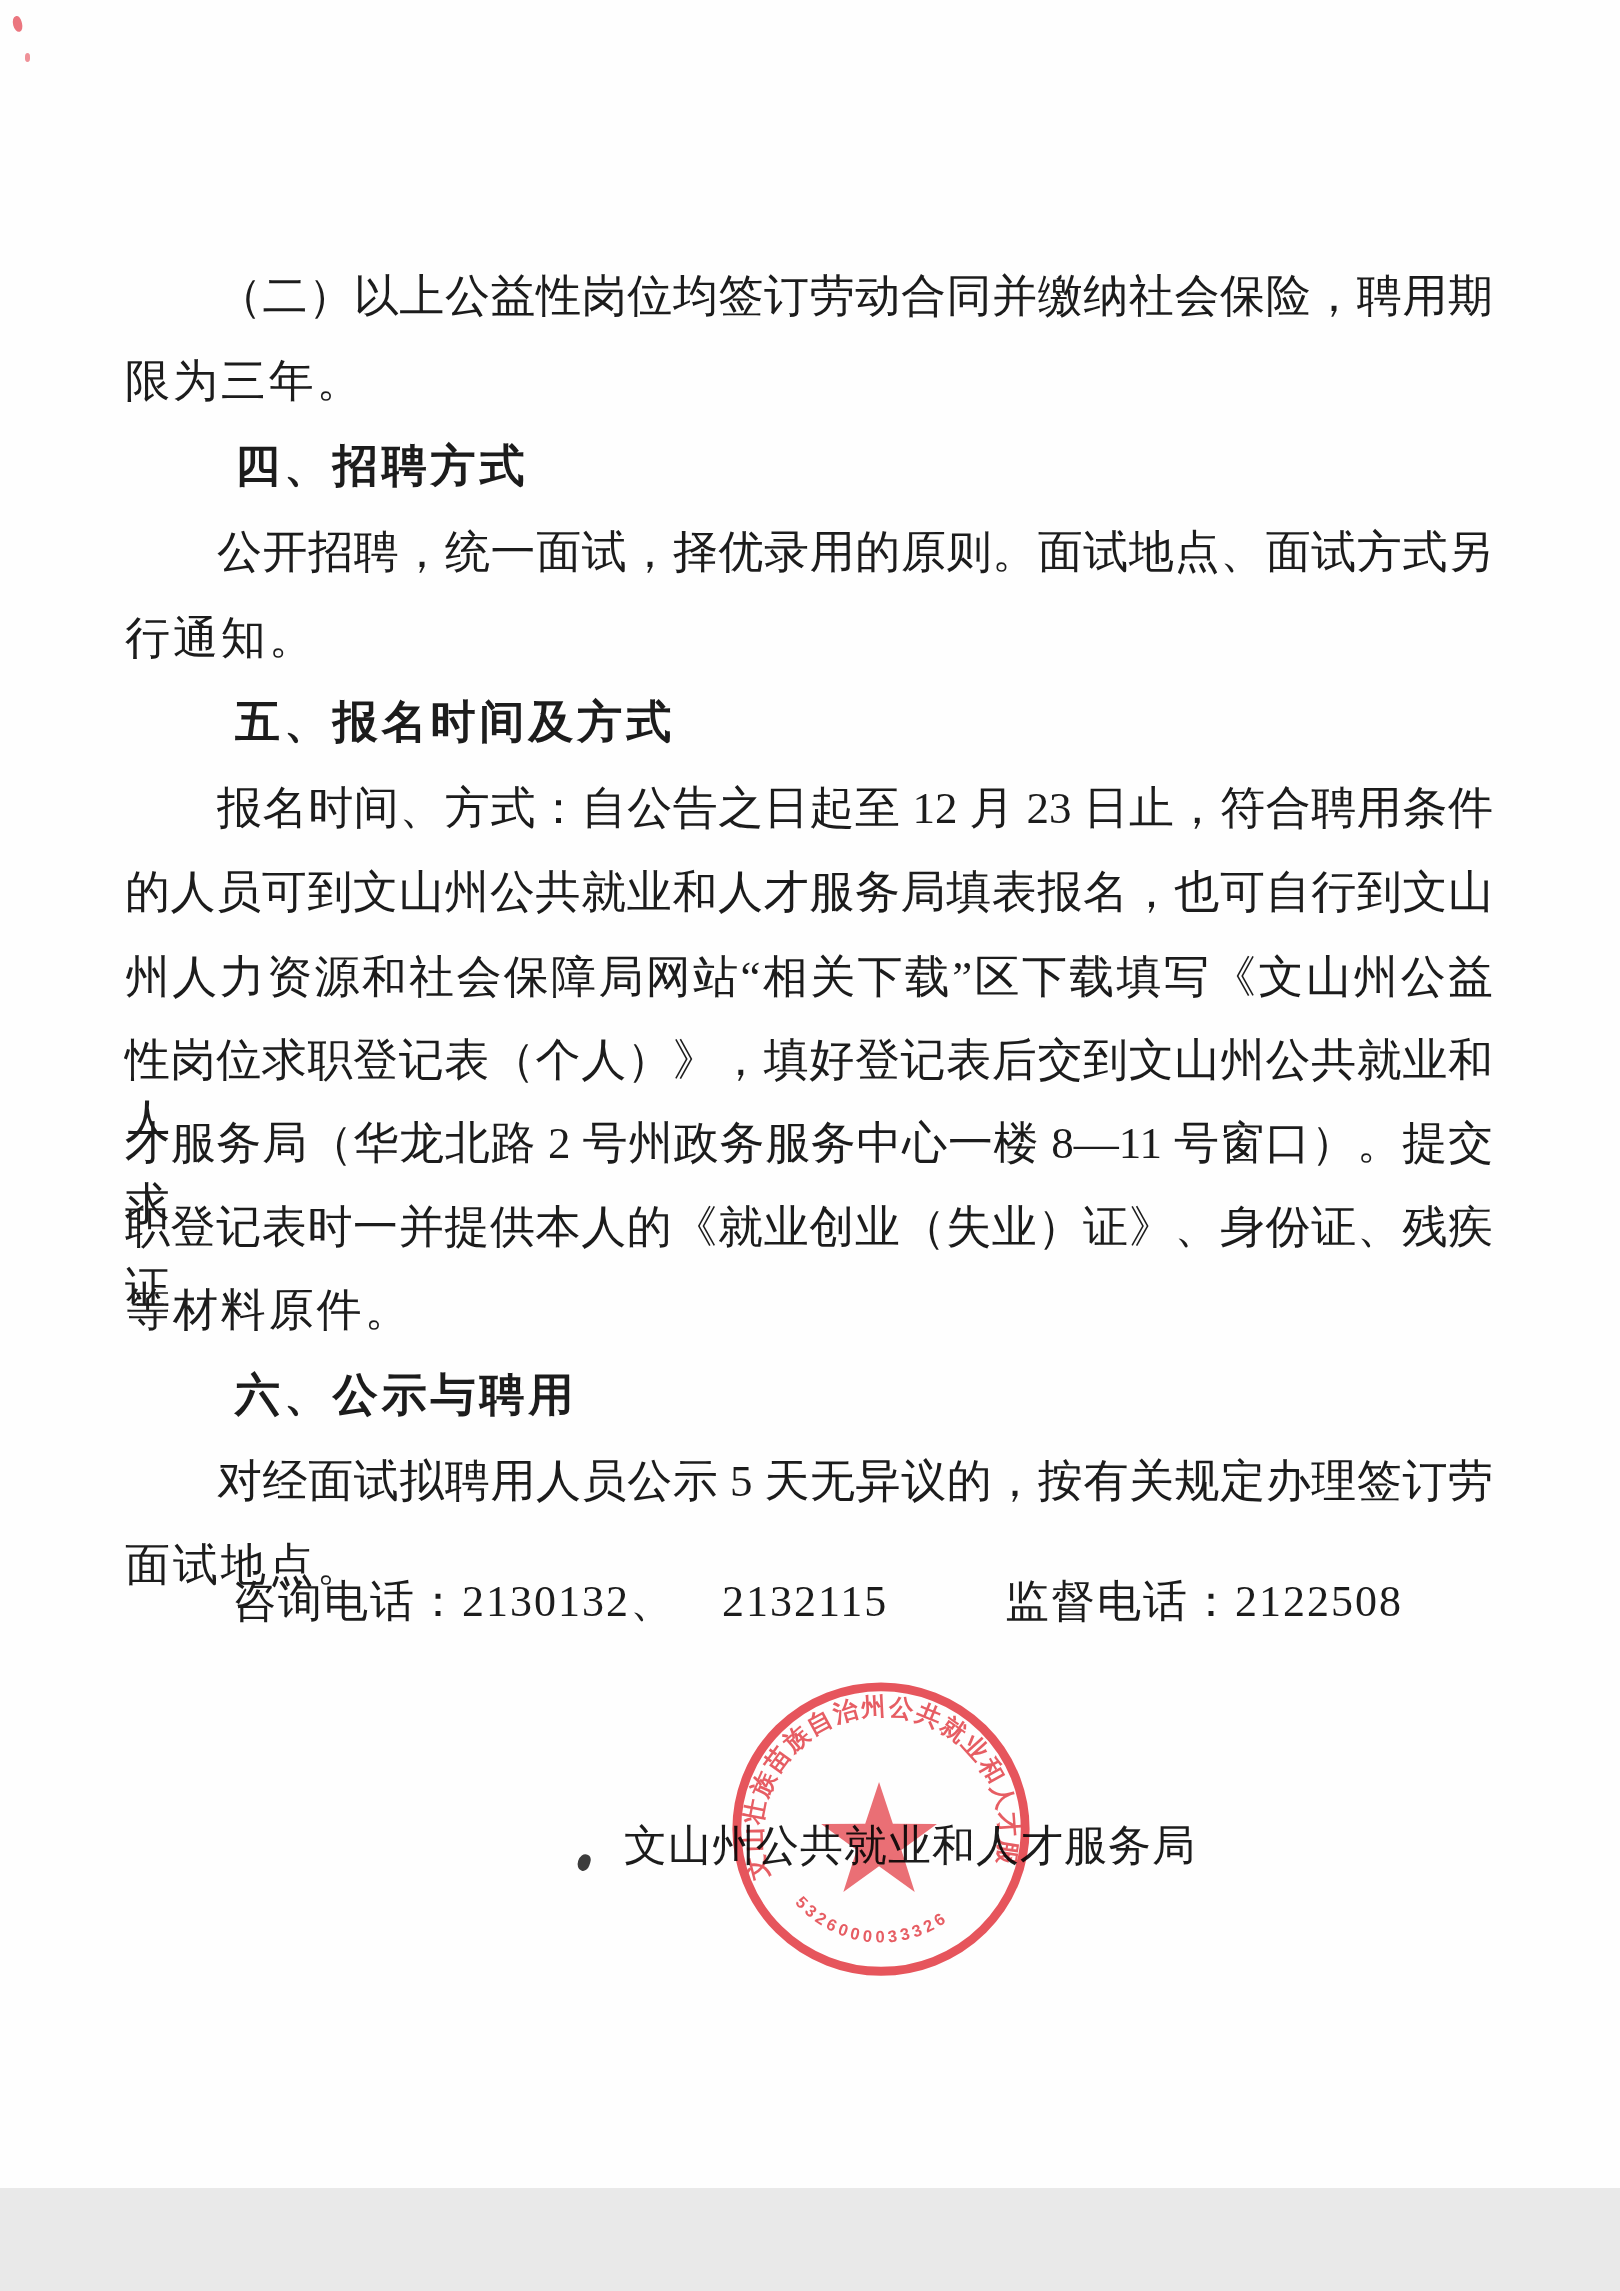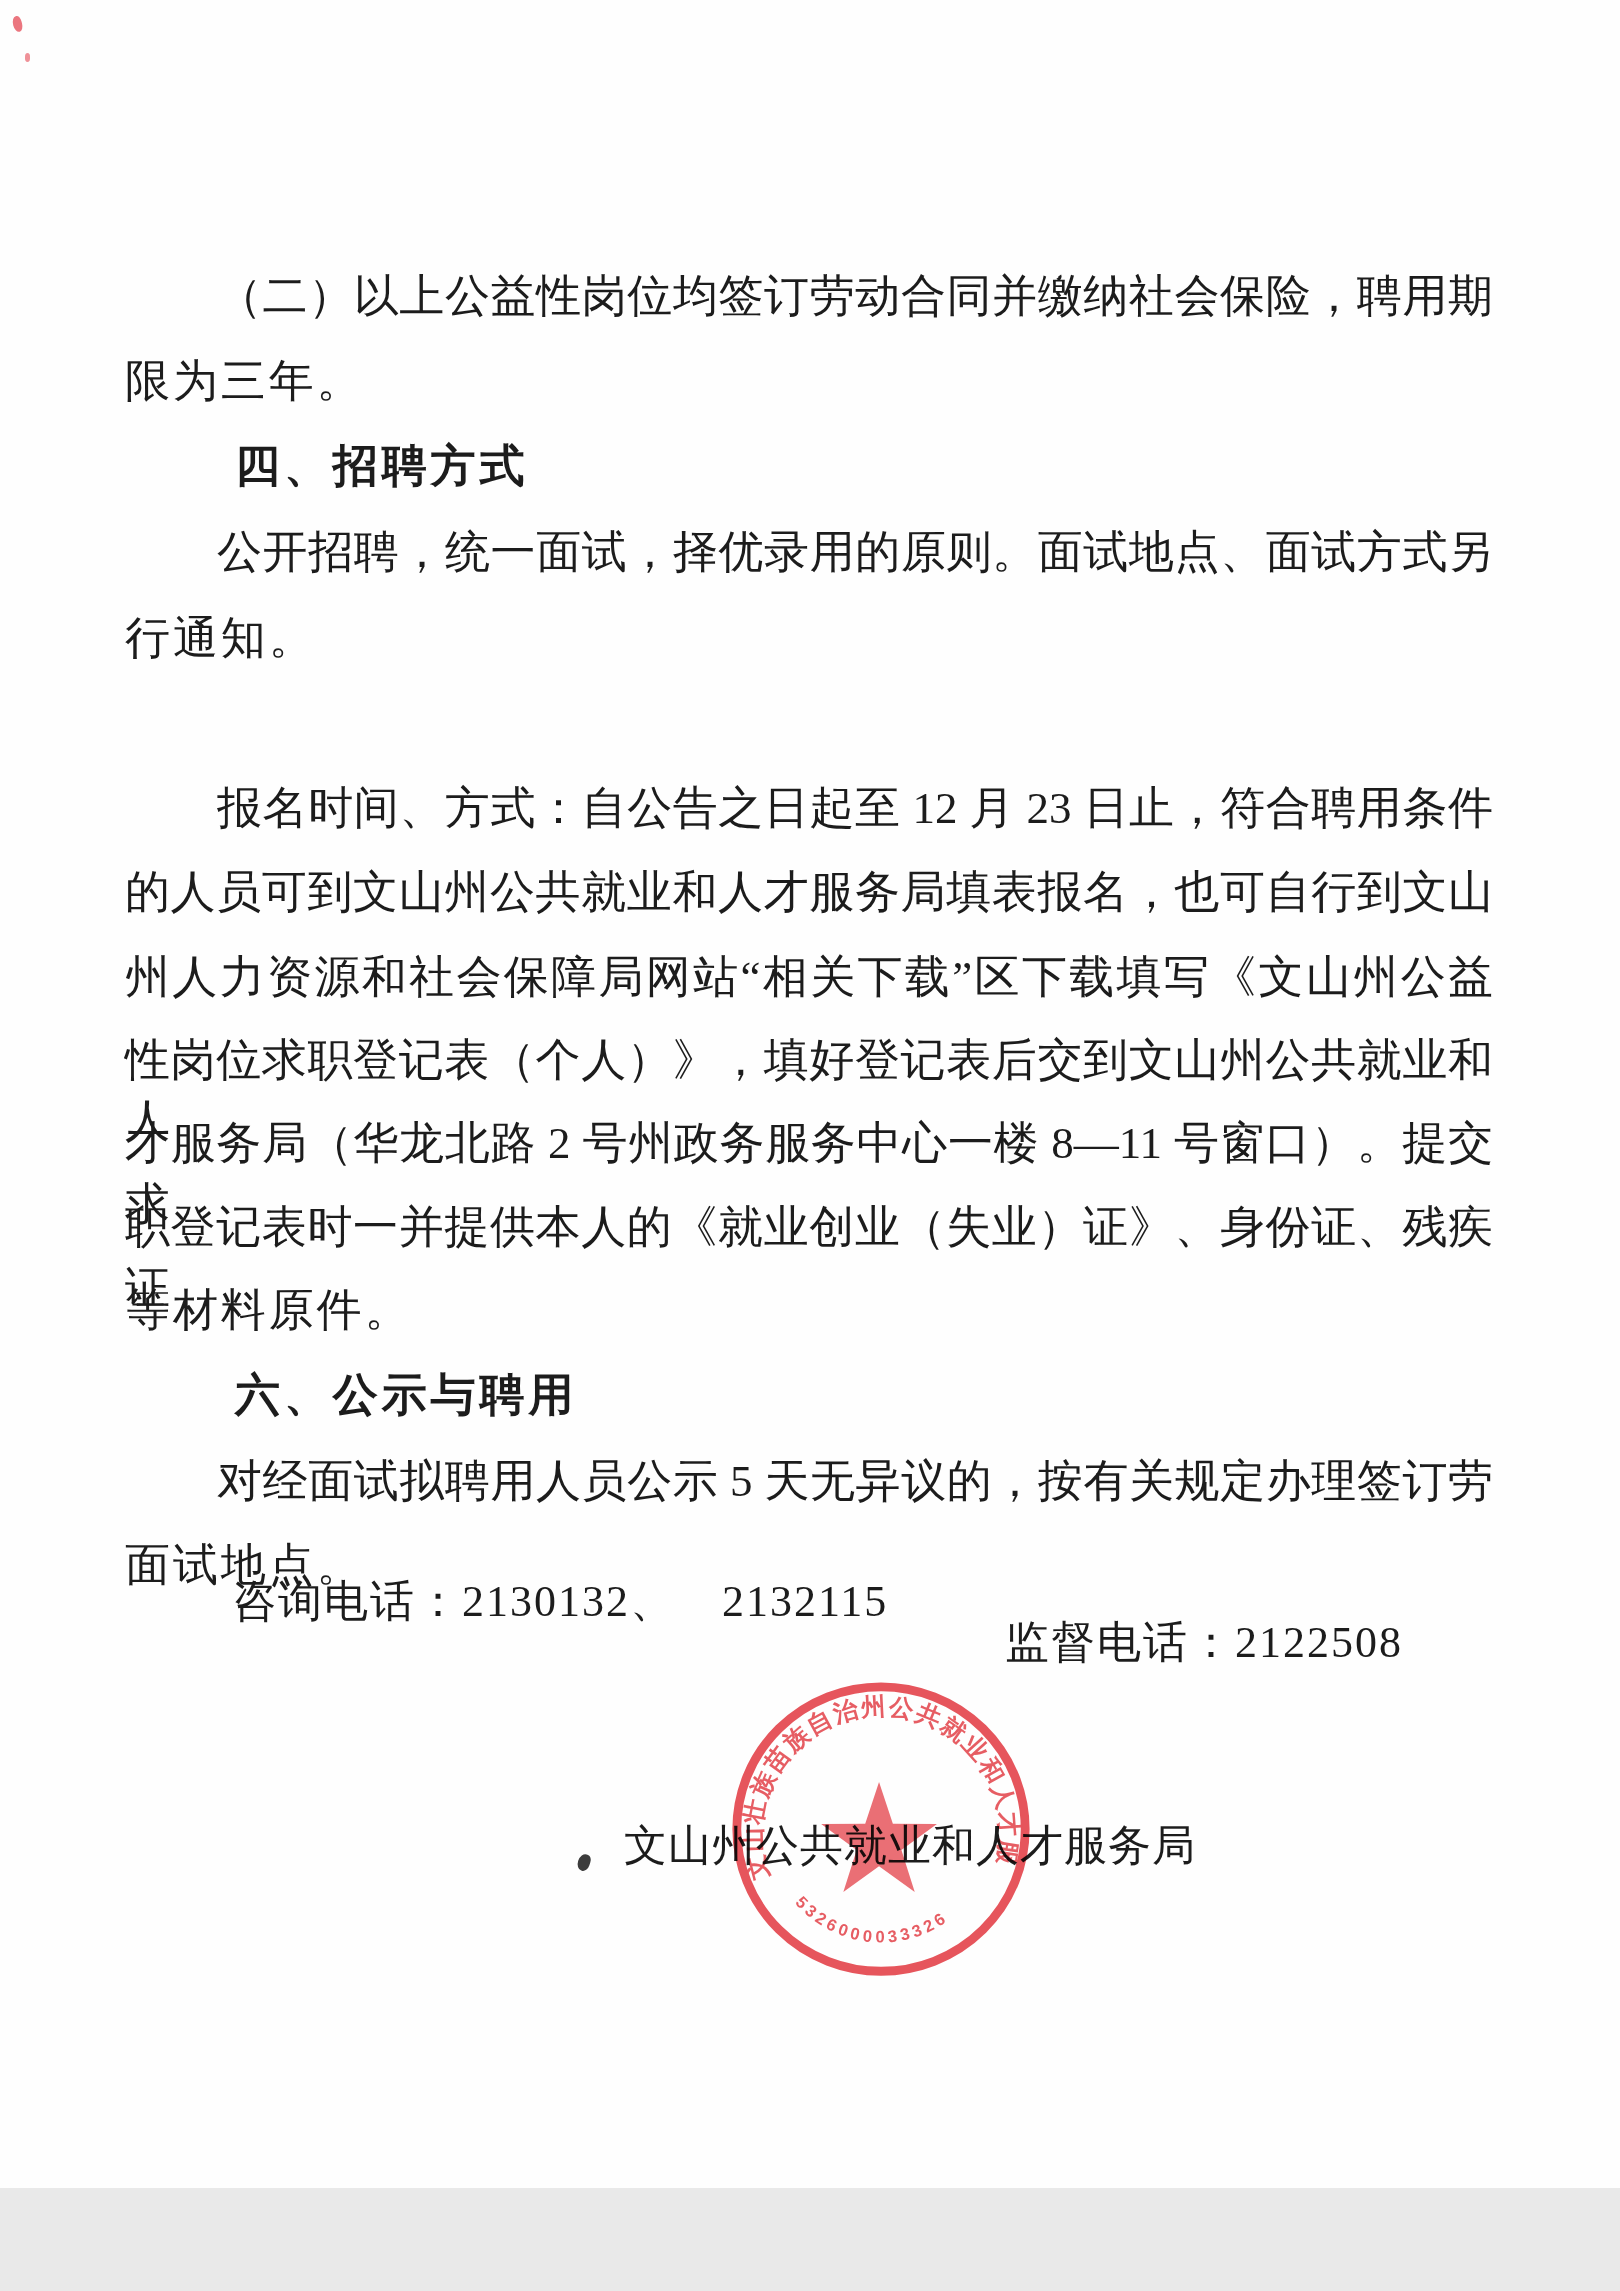--- a/index.html
+++ b/index.html
@@ -21,21 +21,21 @@
   }
   .jline { text-align:justify; text-align-last:justify; letter-spacing:0; }
   .indent { text-indent:92px; }
   .heading {
     position:absolute; left:235px;
     font-family:"Liberation Sans","DejaVu Sans",sans-serif;
     font-weight:700; font-size:45px; line-height:59px;
     letter-spacing:3.9px; z-index:2;
   }
   .contact-left  { position:absolute; left:232px;  top:1572px; font-size:44px; letter-spacing:2px; z-index:2; }
-  .contact-right { position:absolute; left:1005px; top:1572px; font-size:44px; letter-spacing:2px; z-index:2;margin-top:41px; }
+  .contact-right { position:absolute; left:1005px; top:1572px; font-size:44px; letter-spacing:2px; z-index:2; }
   .sign-org  { position:absolute; left:624px; top:1817px; font-size:43px; letter-spacing:1px; z-index:3; mix-blend-mode:multiply; }
   .sign-date { position:absolute; left:733px; top:1980px; font-size:44px; letter-spacing:4.9px; z-index:3; mix-blend-mode:multiply; }
   .seal {
     position:absolute; left:727px; top:1678px;
     width:308px; height:308px;
     z-index:1; mix-blend-mode:multiply; opacity:.93;
   }
   .seal text { font-family:"Liberation Sans","DejaVu Sans",sans-serif; font-weight:700; }
   .watermark {
     position:absolute; left:1441px; top:2248px;
@@ -66,20 +66,21 @@
   <div class="speck-red-1"></div>
   <div class="speck-red-2"></div>
 
   <p class="line jline indent" style="top:221px">（二）以上公益性岗位均签订劳动合同并缴纳社会保险，聘用期</p>
   <p class="line" style="top:306px">限为三年。</p>
 
   <h3 class="heading" style="top:391px">四、招聘方式</h3>
   <p class="line jline indent" style="top:477px">公开招聘，统一面试，择优录用的原则。面试地点、面试方式另</p>
   <p class="line" style="top:563px">行通知。</p>
 
+  <h3 class="heading" style="top:647px">五、报名时间及方式</h3>
   <p class="line jline indent" style="top:733px">报名时间、方式：自公告之日起至 12 月 23 日止，符合聘用条件</p>
   <p class="line jline" style="top:817px">的人员可到文山州公共就业和人才服务局填表报名，也可自行到文山</p>
   <p class="line jline" style="top:902px">州人力资源和社会保障局网站“相关下载”区下载填写《文山州公益</p>
   <p class="line jline" style="top:985px">性岗位求职登记表（个人）》，填好登记表后交到文山州公共就业和人</p>
   <p class="line jline" style="top:1068px">才服务局（华龙北路 2 号州政务服务中心一楼 8—11 号窗口）。提交求</p>
   <p class="line" style="top:1235px">等材料原件。</p>
   <p class="line jline" style="top:1152px">职登记表时一并提供本人的《就业创业（失业）证》、身份证、残疾证</p>
 
   <h3 class="heading" style="top:1320px">六、公示与聘用</h3>
   <p class="line jline indent" style="top:1406px">对经面试拟聘用人员公示 5 天无异议的，按有关规定办理签订劳</p>

